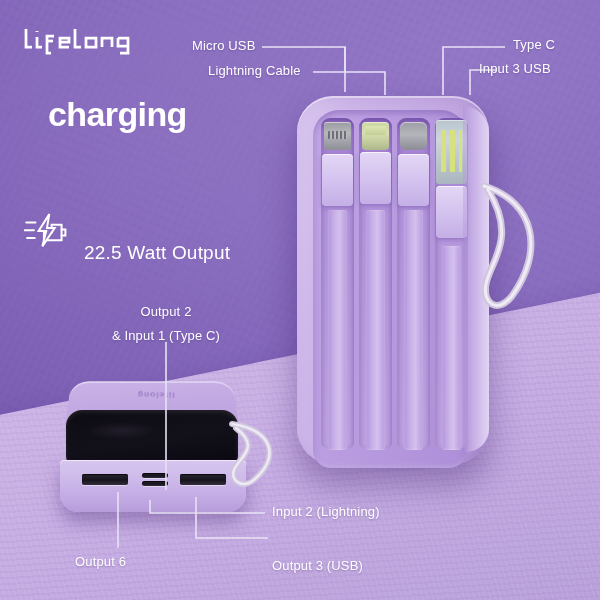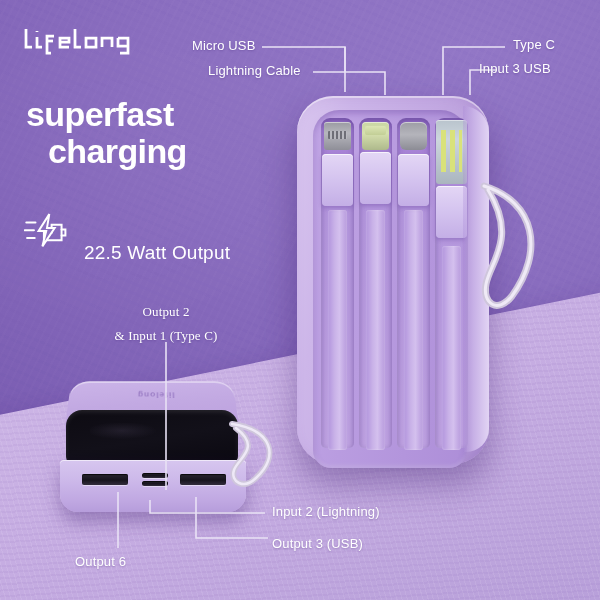--- a/index.html
+++ b/index.html
@@ -228,21 +228,21 @@
 
   .lbl{
     position:absolute;
     color:#ffffff;
     font-size:13px;
     font-weight:400;
     letter-spacing:.15px;
     white-space:nowrap;
     text-shadow:0 1px 2px rgba(50,20,100,.28);
   }
-  .lbl.c{text-align:center;font-family:Liberation Serif, serif;}
+  .lbl.c{text-align:center;}
 
   
   .leaders{position:absolute;inset:0;pointer-events:none;}
 </style>
 </head>
 <body>
 
 <div id="stage">
 
   <div class="wall-tex"></div>
@@ -328,21 +328,20 @@
       <path d="M128 28 L148 28 L148 46 L128 46 Z"></path>
 
       <path d="M160 46 L160 28 L180 28 L180 46"></path>
 
       <path d="M192 28 L212 28 L212 58 L196 58"></path>
       <path d="M192 28 L192 44 L210 44"></path>
     </g>
   </svg>
 
   <div class="headline">
-    <span class="l1">superfast</span>
     <span class="l2">charging</span>
   </div>
 
   <div class="watt-row">
     <svg class="watt-icon" viewBox="0 0 60 48">
       <g stroke="#ffffff" stroke-width="2.6" fill="none" stroke-linecap="round">
         <line x1="3" y1="13" x2="15" y2="13"></line>
         <line x1="1" y1="23" x2="13" y2="23"></line>
         <line x1="4" y1="33" x2="14" y2="33"></line>
         <path d="M26 36 L26 26 L36 26 L36 16 L49 16 L49 36 Z"></path>
@@ -381,15 +380,15 @@
 
   <div class="lbl" style="left:513px; top:37px;">Type C</div>
   <div class="lbl" style="left:479px; top:61px;">Input 3 USB</div>
 
   <div class="lbl c" style="left:60px; top:304px; width:212px;">Output 2</div>
   <div class="lbl c" style="left:60px; top:328px; width:212px;">&amp; Input 1 (Type C)</div>
 
   <div class="lbl" style="left:75px; top:554px;">Output 6</div>
 
   <div class="lbl" style="left:272px; top:504px;">Input 2 (Lightning)</div>
-  <div class="lbl" style="left:272px; top:536px;">Output 3 (USB)</div>
+  <div class="lbl" style="left:272px; top:558px;">Output 3 (USB)</div>
 
 </div>
 
 </body></html>

